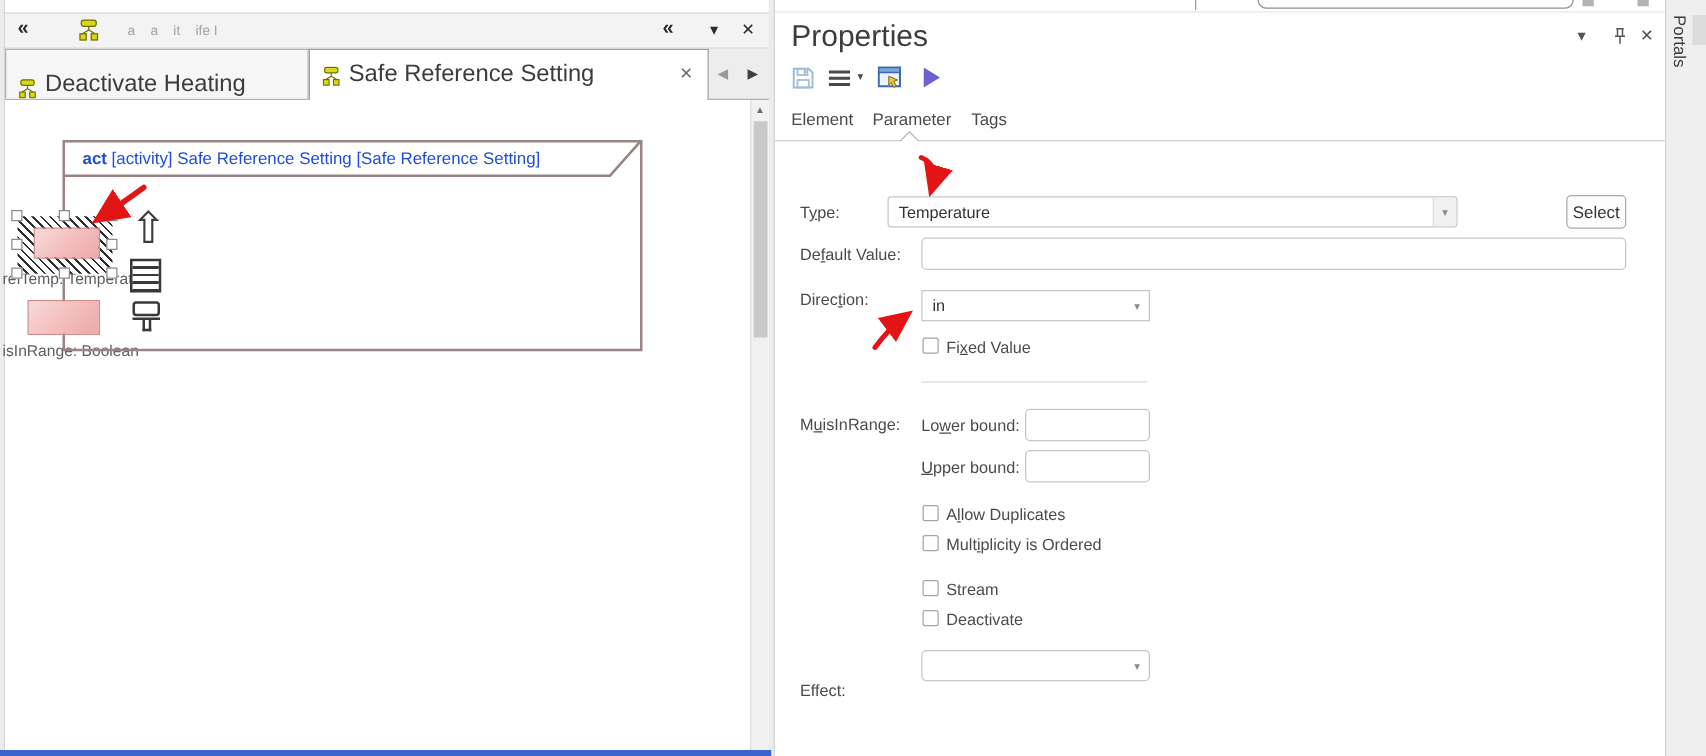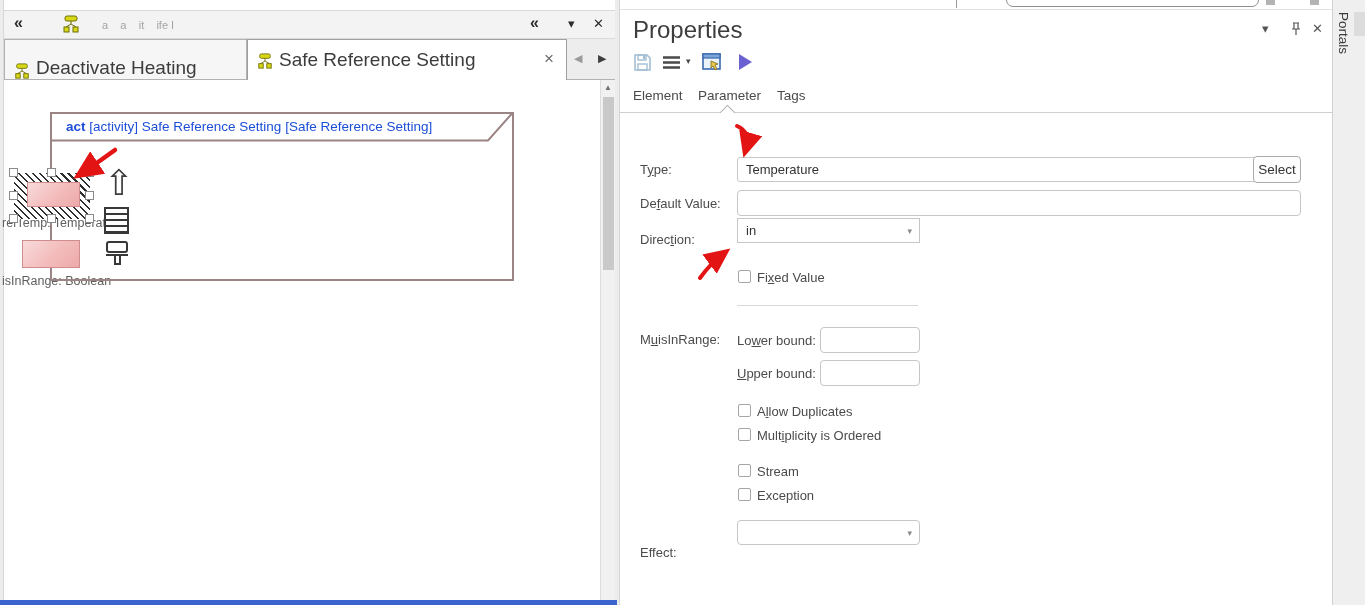--- a/index.html
+++ b/index.html
@@ -157,31 +157,31 @@
   </span>
   <span class="abs" style="left:739px;top:54px;width:0;height:0;border-top:8px solid transparent;border-bottom:8px solid transparent;border-left:13px solid #6c61d1;"></span>
 
   <span class="abs ptab" style="left:633px;top:88px;">Element</span>
   <span class="abs ptab" style="left:698px;top:88px;">Parameter</span>
   <span class="abs ptab" style="left:777px;top:88px;">Tags</span>
   <div class="abs" style="left:620px;top:112px;width:712px;height:1px;background:#cfcfcf;"></div>
   <div class="abs" style="left:722px;top:107px;width:11px;height:11px;background:#fff;border-left:1px solid #b2b2b2;border-top:1px solid #b2b2b2;transform:rotate(45deg);z-index:3;"></div>
 
   <span class="abs lbl" style="left:640px;top:162px;"><span>T</span><span class="u">y</span><span>pe:</span></span>
-  <div class="abs combo" style="left:737px;top:157px;width:538px;height:25px;">
+  <div class="abs combo" style="left:710px;top:157px;width:456px;height:25px;">
     <span class="val">Temperature</span>
     <span class="dd-btn">▾</span>
   </div>
   <button class="abs" style="left:1253px;top:156px;width:48px;height:27px;border:1px solid #ababab;border-radius:4px;background:#fdfdfd;font:13.5px 'Liberation Sans',sans-serif;color:#333;">Select</button>
 
   <span class="abs lbl" style="left:640px;top:196px;"><span>De</span><span class="u">f</span><span>ault Value:</span></span>
   <input class="abs txt" style="left: 737px; top: 190px; width: 564px; height: 26px;" value="">
 
   <span class="abs lbl" style="left:640px;top:232px;"><span>Direc</span><span class="u">t</span><span>ion:</span></span>
-  <div class="abs combo" style="left:737px;top:218px;width:183px;height:25px;border-radius:0;">
+  <div class="abs combo" style="left:737px;top:232px;width:183px;height:25px;border-radius:0;">
     <span class="val">in</span>
     <span class="dd-flat">▾</span>
   </div>
 
   <div class="abs cb" style="left:738px;top:270px;"></div>
   <span class="abs cb-lbl" style="left:757px;top:270px;"><span>Fi</span><span class="u">x</span><span>ed Value</span></span>
 
   <div class="abs" style="left:737px;top:305px;width:181px;height:1px;background:#d9d9d9;"></div>
 
   <span class="abs lbl" style="left:640px;top:332px;"><span>M</span><span class="u">u</span><span>isInRange:</span></span>
@@ -195,21 +195,21 @@
   <div class="abs cb" style="left:738px;top:404px;"></div>
   <span class="abs cb-lbl" style="left:757px;top:404px;"><span>A</span><span class="u">l</span><span>low Duplicates</span></span>
 
   <div class="abs cb" style="left:738px;top:428px;"></div>
   <span class="abs cb-lbl" style="left:757px;top:428px;"><span>Mult</span><span class="u">i</span><span>plicity is Ordered</span></span>
 
   <div class="abs cb" style="left:738px;top:464px;"></div>
   <span class="abs cb-lbl" style="left:757px;top:464px;">Stream</span>
 
   <div class="abs cb" style="left:738px;top:488px;"></div>
-  <span class="abs cb-lbl" style="left:757px;top:488px;">Exception</span>
+  <span class="abs cb-lbl" style="left:757px;top:488px;">Deactivate</span>
 
   <span class="abs lbl" style="left:640px;top:545px;">Effect:</span>
   <div class="abs combo" style="left:737px;top:520px;width:183px;height:25px;border-radius:4px;">
     <span class="val"></span>
     <span class="dd-flat">▾</span>
   </div>
 
   <div class="abs" style="left:1332px;top:0;width:33px;height:605px;background:#efefef;border-left:1px solid #d2d2d2;"></div>
   <span class="abs" style="left:1336px;top:12px;writing-mode:vertical-rl;font-size:13.5px;color:#3c3c3c;z-index:2;">Portals</span>
   <div class="abs" style="left:1354px;top:12px;width:11px;height:24px;background:#dcdcdc;z-index:2;"></div>

